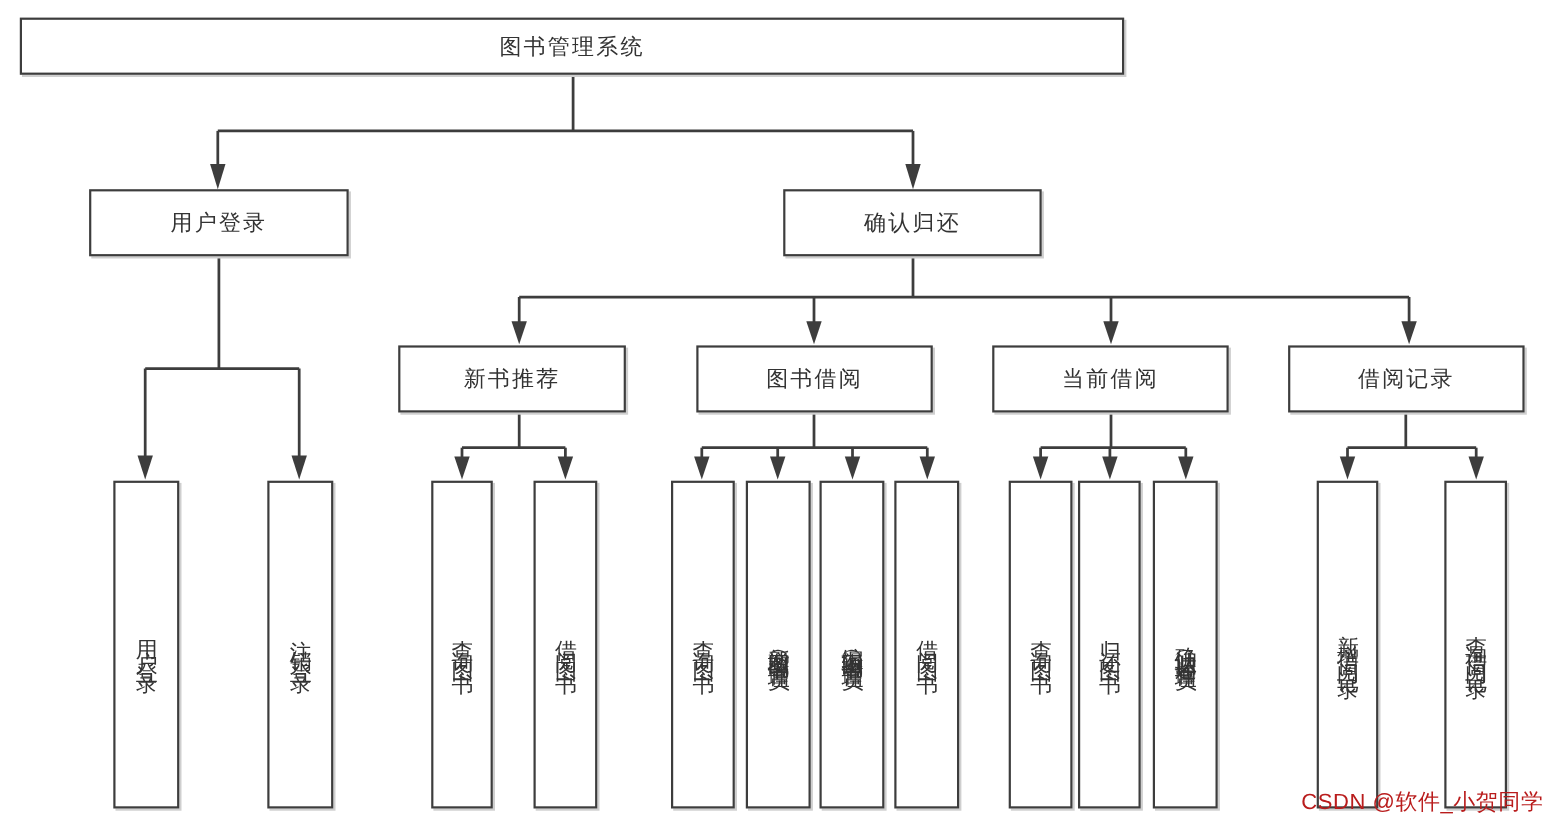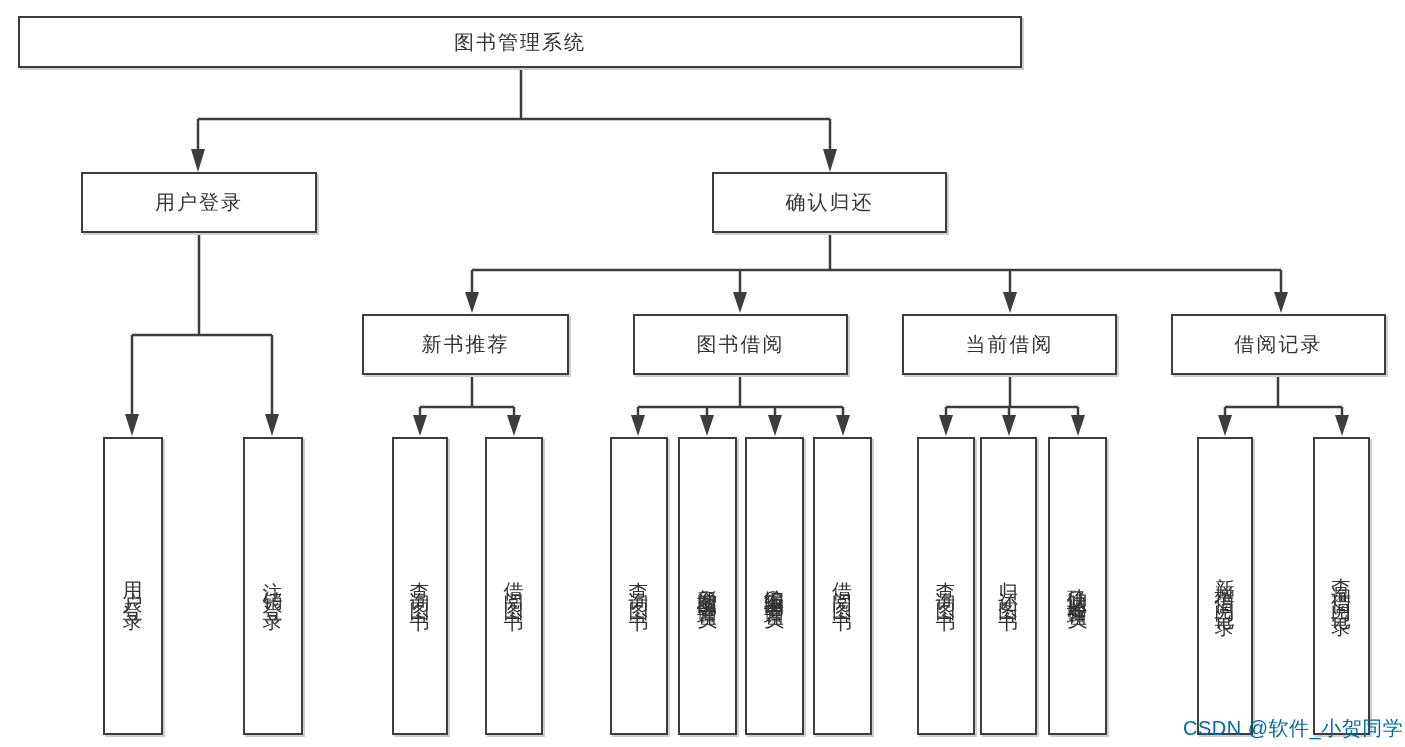--- a/index.html
+++ b/index.html
@@ -61,21 +61,21 @@
   }
   .leaf .vtext.mid  { letter-spacing: 8px; }
   .leaf .vtext.long { letter-spacing: 3px; }
 
   .watermark {
     position: absolute;
     left: 1183px;
     top: 715px;
     z-index: 3;
     font-size: 20px;
-    color: #0369a1;
+    color: #b91c1c;
     letter-spacing: 0.5px;
     white-space: nowrap;
   }
 </style>
 </head>
 <body>
 
 <div class="canvas">
 
   <svg class="connectors" viewBox="0 0 1405 747" xmlns="http://www.w3.org/2000/svg">

